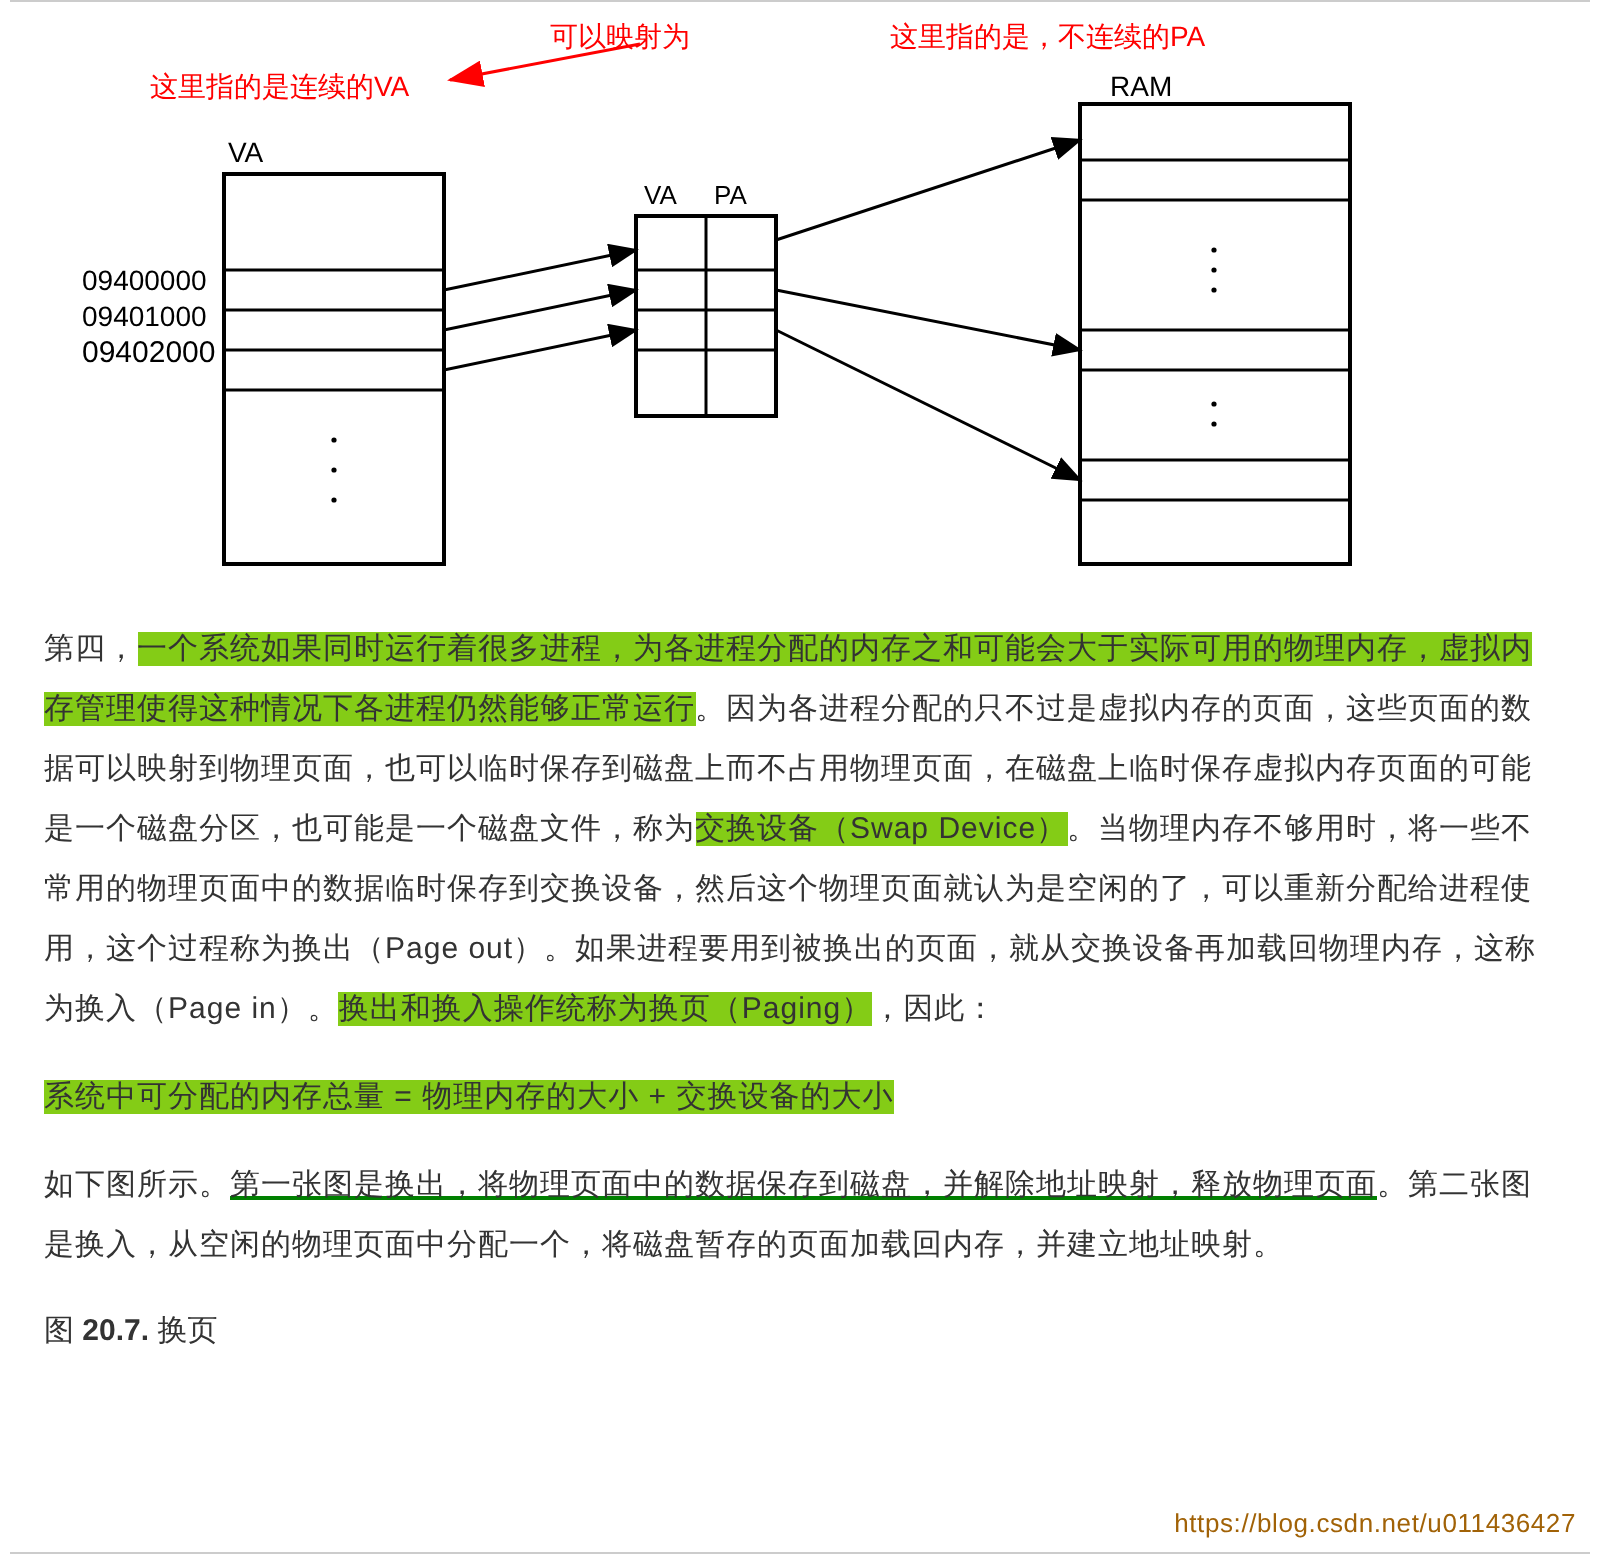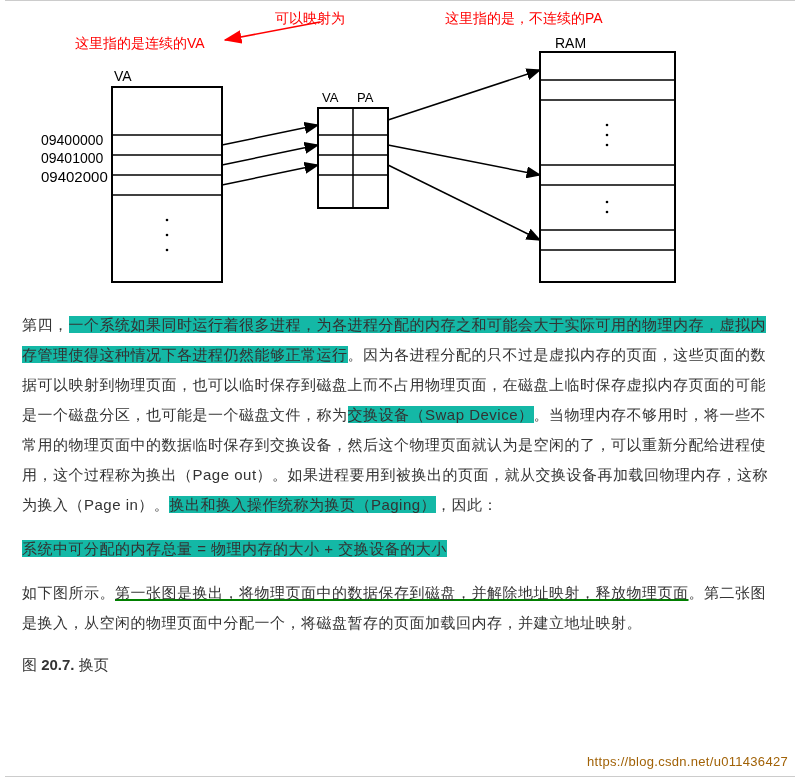--- a/index.html
+++ b/index.html
@@ -27,21 +27,21 @@
       position: absolute;
       color: #000000;
       font-size: 14px;
     }
     .text-body {
       padding: 10px 22px 0 22px;
       line-height: 2.0;
       letter-spacing: 0.5px;
     }
     .highlight-yellow {
-      background: #14b8a6;
+      background: #84cc16;
     }
     .underline-green {
       text-decoration: underline;
       text-decoration-color: #008000;
       text-decoration-thickness: 1.5px;
     }
     .figure-caption {
       padding: 10px 22px 0 22px;
       font-size: 15px;
     }

